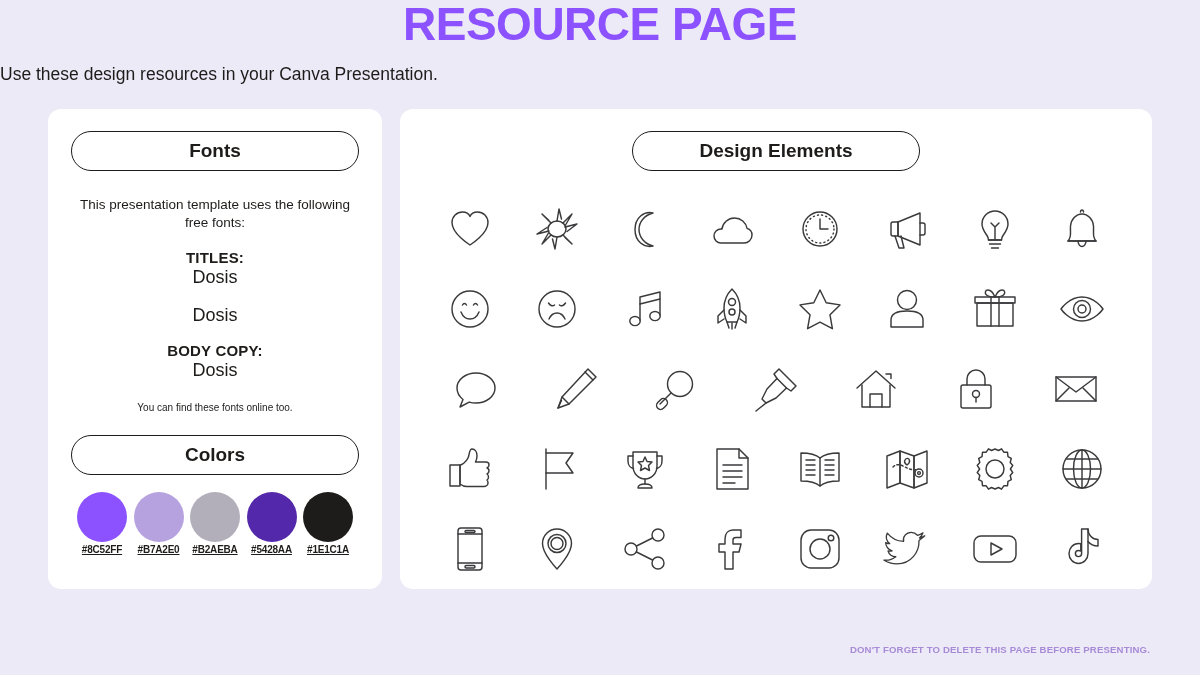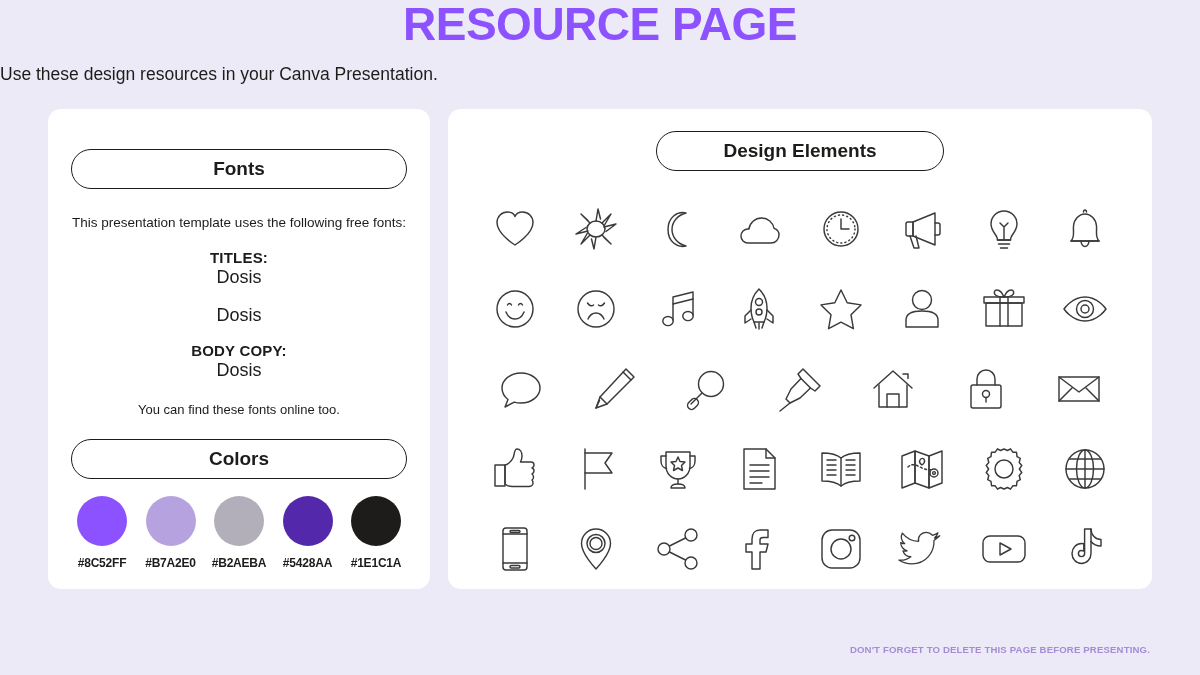--- a/index.html
+++ b/index.html
@@ -35,21 +35,21 @@
     display: flex;
     gap: 18px;
     padding: 0 48px;
     margin-top: 24px;
     align-items: stretch;
   }
   .card {
     background: #FFFFFF;
     border-radius: 13px;
   }
-  .card-left  { width: 382px; padding: 40px 23px 0; }
+  .card-left  { width: 334px; padding: 22px 23px 0; }
   .card-right { flex: 1; padding: 22px 0 0; }
 
   
   .pill {
     border: 1.6px solid #1E1C1A;
     border-radius: 22px;
     height: 40px;
     display: flex;
     align-items: center;
     justify-content: center;
@@ -80,45 +80,46 @@
   }
   .font-name {
     font-size: 18px;
     font-weight: 400;
     color: #1E1C1A;
     line-height: 1.15;
     margin-top: 1px;
   }
   .fonts-outro {
     text-align: center;
-    font-size: 13px;
+    font-size: 10px;
     color: #1E1C1A;
     margin-top: 21px;
   }
 
   
   .colors-pill { margin-top: 22px; }
   .swatch-row {
     display: flex;
     justify-content: space-between;
     margin-top: 17px;
     padding: 0 3px;
   }
   .swatch-col { width: 56px; text-align: center; }
   .swatch-dot {
     width: 50px; height: 50px;
     border-radius: 50%;
     margin: 0 auto;
   }
   .swatch-hex {
-    font-size: 12px;
+    font-size: 10px;
     font-weight: 700;
     color: #1E1C1A;
-    margin-top: 10px;
+    margin-top: 2px;
     letter-spacing: -0.2px;
+    text-decoration: underline;
   }
 
   
   .icon-grid { margin-top: 18px; padding: 0 26px; }
   .icon-row {
     display: flex;
     justify-content: space-around;
     align-items: center;
     height: 80px;
   }

